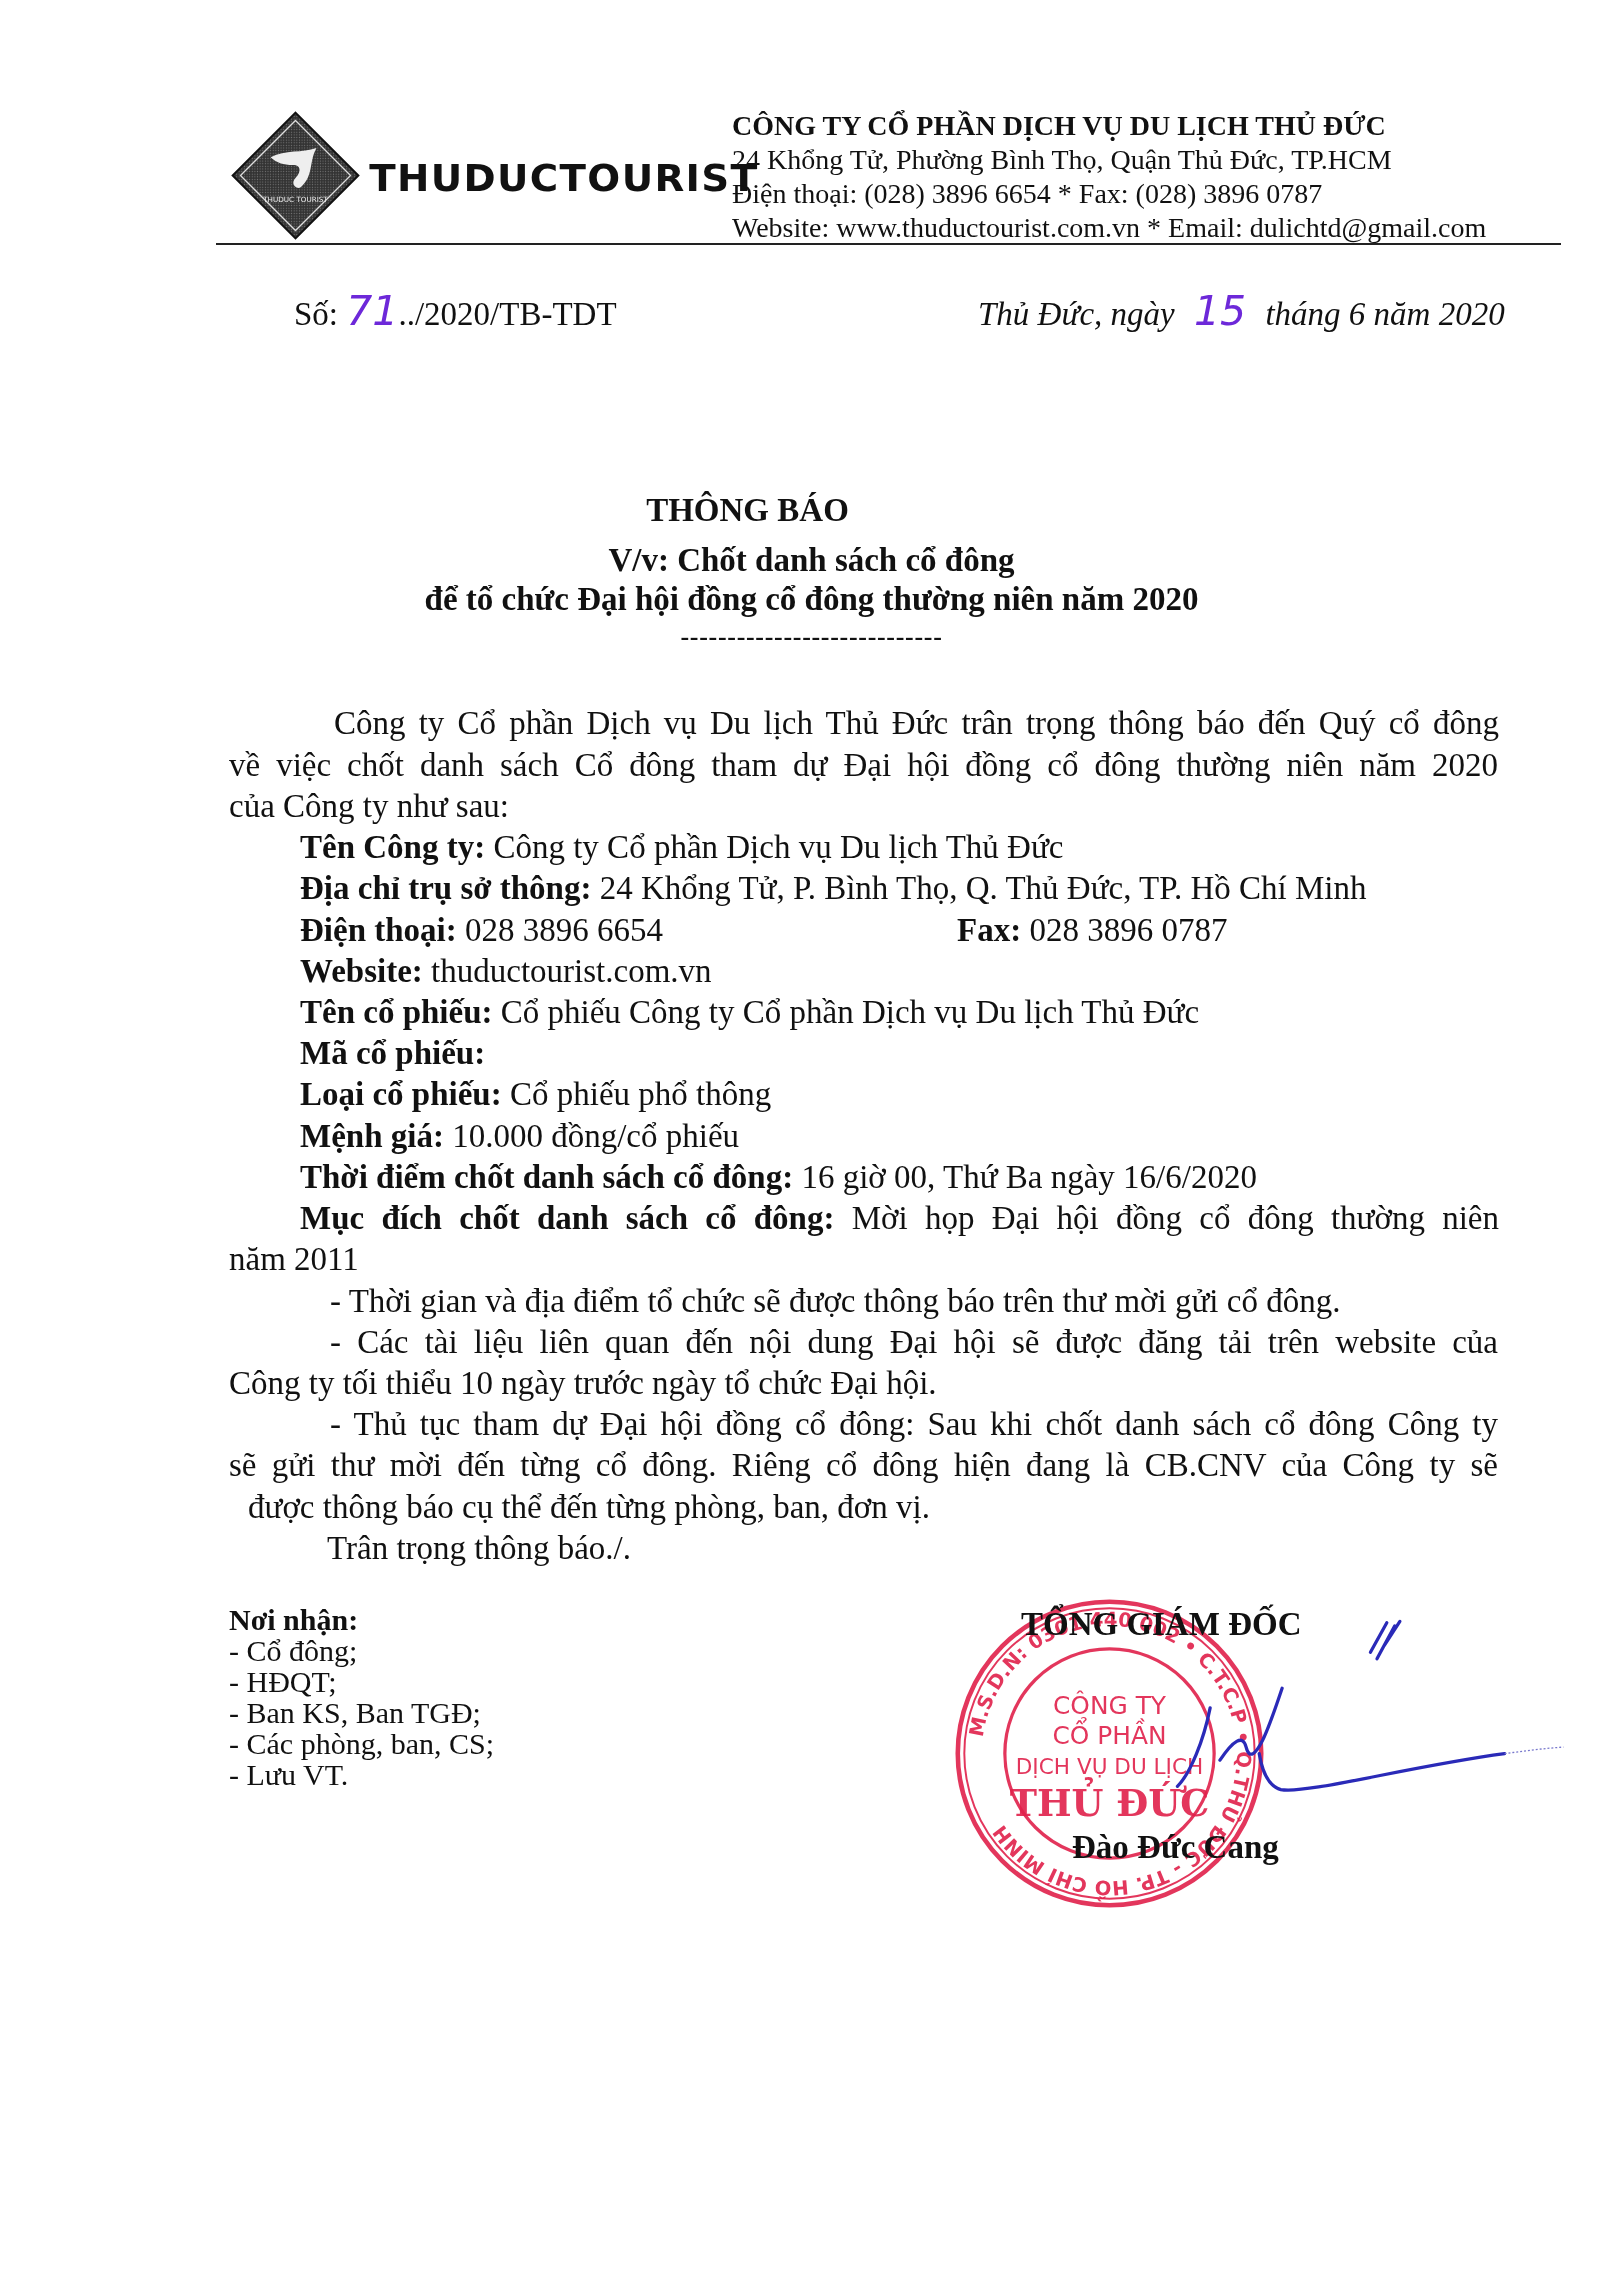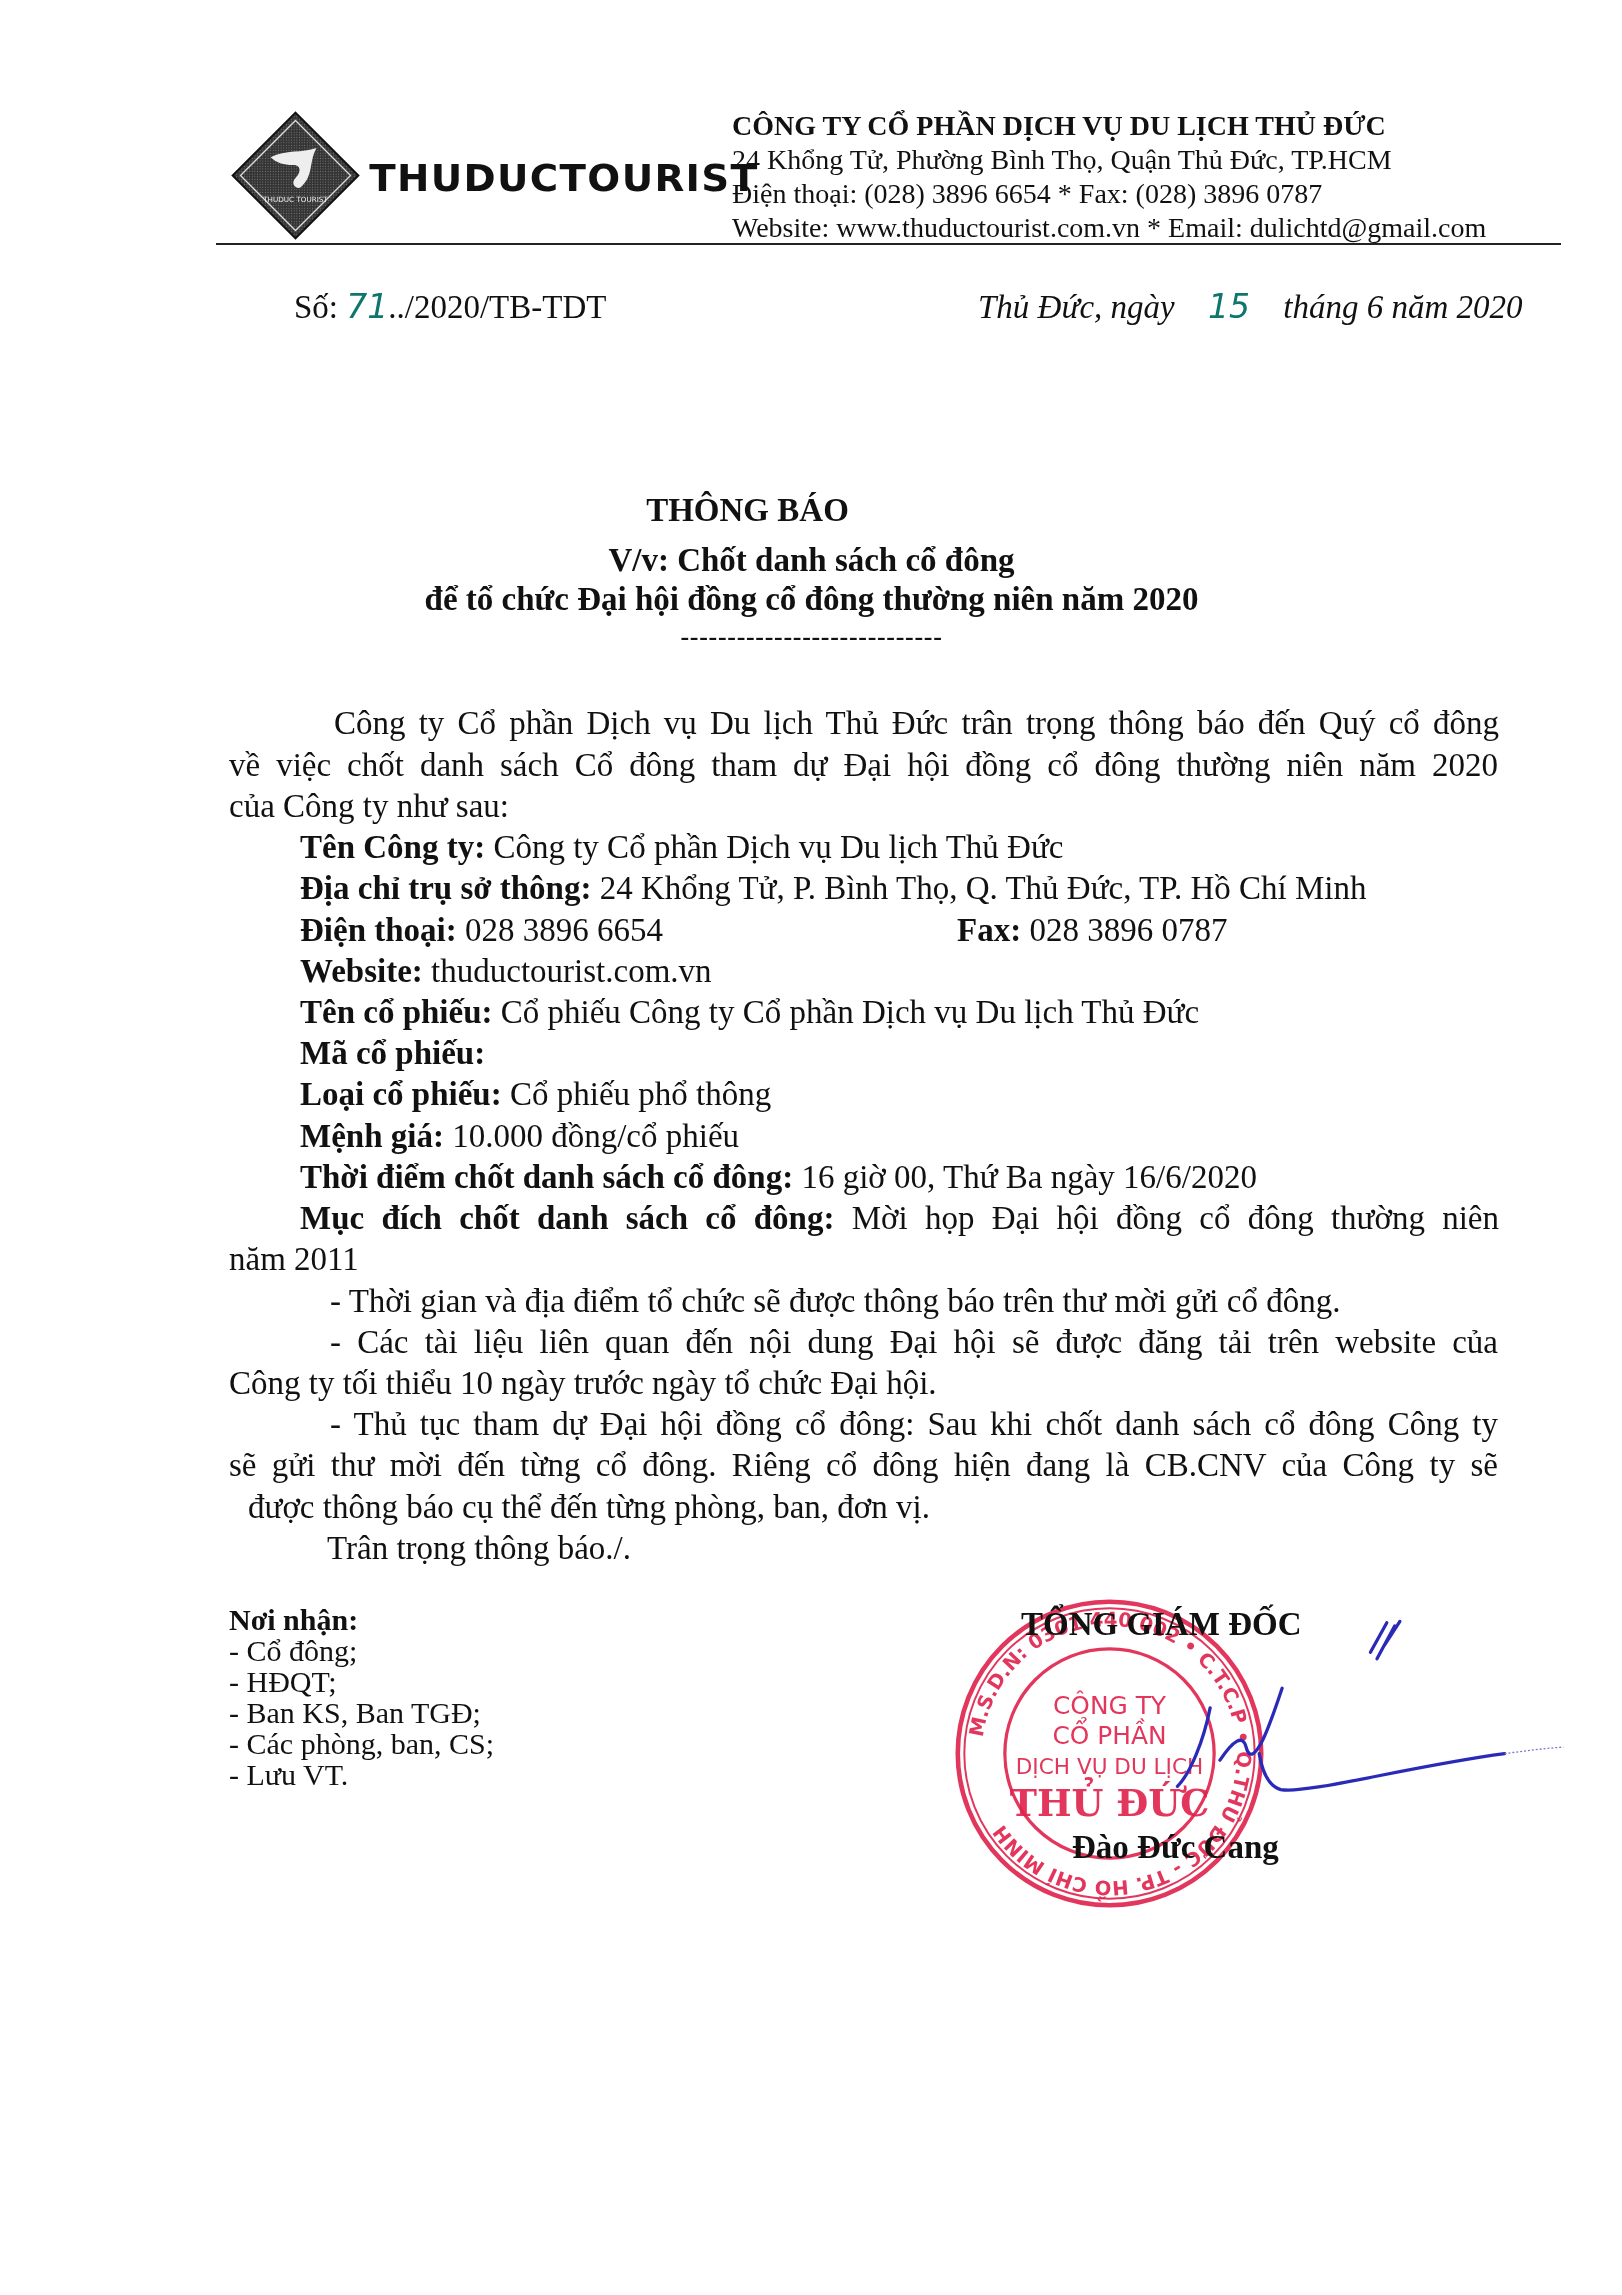--- a/index.html
+++ b/index.html
@@ -9,21 +9,21 @@
   
   .logo-diamond { left: 230px; top: 110px; width: 131px; height: 131px; }
   .brand { left: 373px; top: 156px; font-family: "DejaVu Sans", sans-serif; font-weight: bold; font-size: 38px; letter-spacing: 1.3px; transform: scaleX(1.02); color: #111; }
   .company { left: 732px; top: 110px; font-size: 28px; font-weight: bold; white-space: nowrap; }
   .hline { left: 732px; font-size: 28px; white-space: nowrap; }
   .rule { left: 216px; top: 243px; width: 1345px; height: 0; border-top: 2.6px solid #222; }
 
   
   .ref-no { left: 294px; top: 287px; font-size: 33px; white-space: nowrap; }
   .ref-date { left: 978px; top: 287px; font-size: 33px; font-style: italic; white-space: nowrap; }
-  .hand { color: #0f766e; font-family: "DejaVu Sans", sans-serif; font-style: italic; font-size: 33px; }
+  .hand { color: #6d28d9; font-family: "DejaVu Sans", sans-serif; font-style: italic; font-size: 41px; }
 
   
   .t-main { left: 0; width: 1495px; text-align: center; top: 492px; font-size: 33px; font-weight: bold; }
   .t-sub { left: 0; width: 1623px; text-align: center; font-size: 33px; font-weight: bold; }
   .t-dash { left: 0; width: 1623px; text-align: center; top: 622px; font-size: 26px; font-weight: bold; letter-spacing: 0.7px; }
   .line { white-space: nowrap; font-size: 33px; }
   b { font-weight: bold; text-align: center; }
 
   
   .recv { left: 229px; top: 1604px; font-size: 30px; line-height: 31px; }
@@ -57,21 +57,21 @@
 <div class="abs company">CÔNG TY CỔ PHẦN DỊCH VỤ DU LỊCH THỦ ĐỨC</div>
 <div class="abs hline" style="top:144px">24 Khổng Tử, Phường Bình Thọ, Quận Thủ Đức, TP.HCM</div>
 <div class="abs hline" style="top:178px">Điện thoại: (028) 3896 6654  * Fax: (028) 3896 0787</div>
 <div class="abs hline" style="top:212px">Website: www.thuductourist.com.vn * Email: dulichtd@gmail.com</div>
 <div class="abs rule"></div>
 
 <div class="abs ref-no">
   <span>Số: </span><span class="hand">71</span><span>../2020/TB-TDT</span>
 </div>
 <div class="abs ref-date">
-  <span>Thủ Đức, ngày </span><span class="hand" style="margin:0 25px">15</span><span> tháng 6 năm 2020</span>
+  <span>Thủ Đức, ngày </span><span class="hand" style="margin:0 11px">15</span><span> tháng 6 năm 2020</span>
 </div>
 
 <div class="abs t-main">THÔNG BÁO</div>
 <div class="abs t-sub" style="top:542px">V/v: Chốt danh sách cổ đông</div>
 <div class="abs t-sub" style="top:581px">để tổ chức Đại hội đồng cổ đông thường niên năm 2020</div>
 <div class="abs t-dash">----------------------------</div>
 
 <div class="abs line" style="left:334px; top:705px; width:1165px; text-align:justify; text-align-last:justify;">Công ty Cổ phần Dịch vụ Du lịch Thủ Đức trân trọng thông báo đến Quý cổ đông</div>
 <div class="abs line" style="left:229px; top:747px; width:1269px; text-align:justify; text-align-last:justify;">về việc chốt danh sách Cổ đông tham dự Đại hội đồng cổ đông thường niên năm 2020</div>
 <div class="abs line" style="left:229px; top:788px;">của Công ty như sau:</div>

